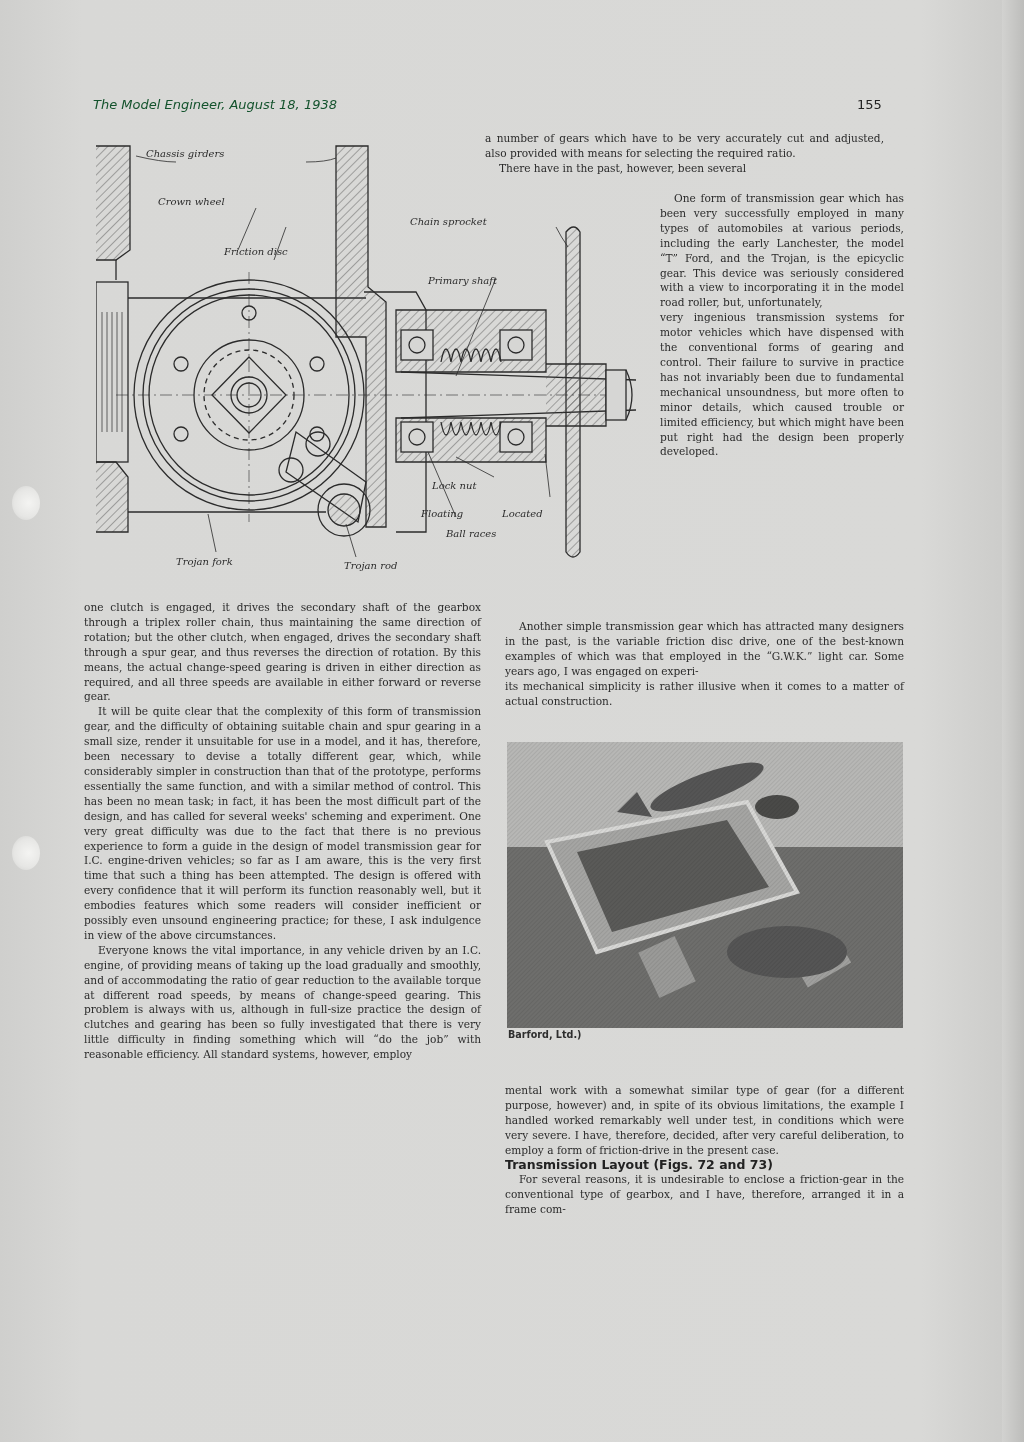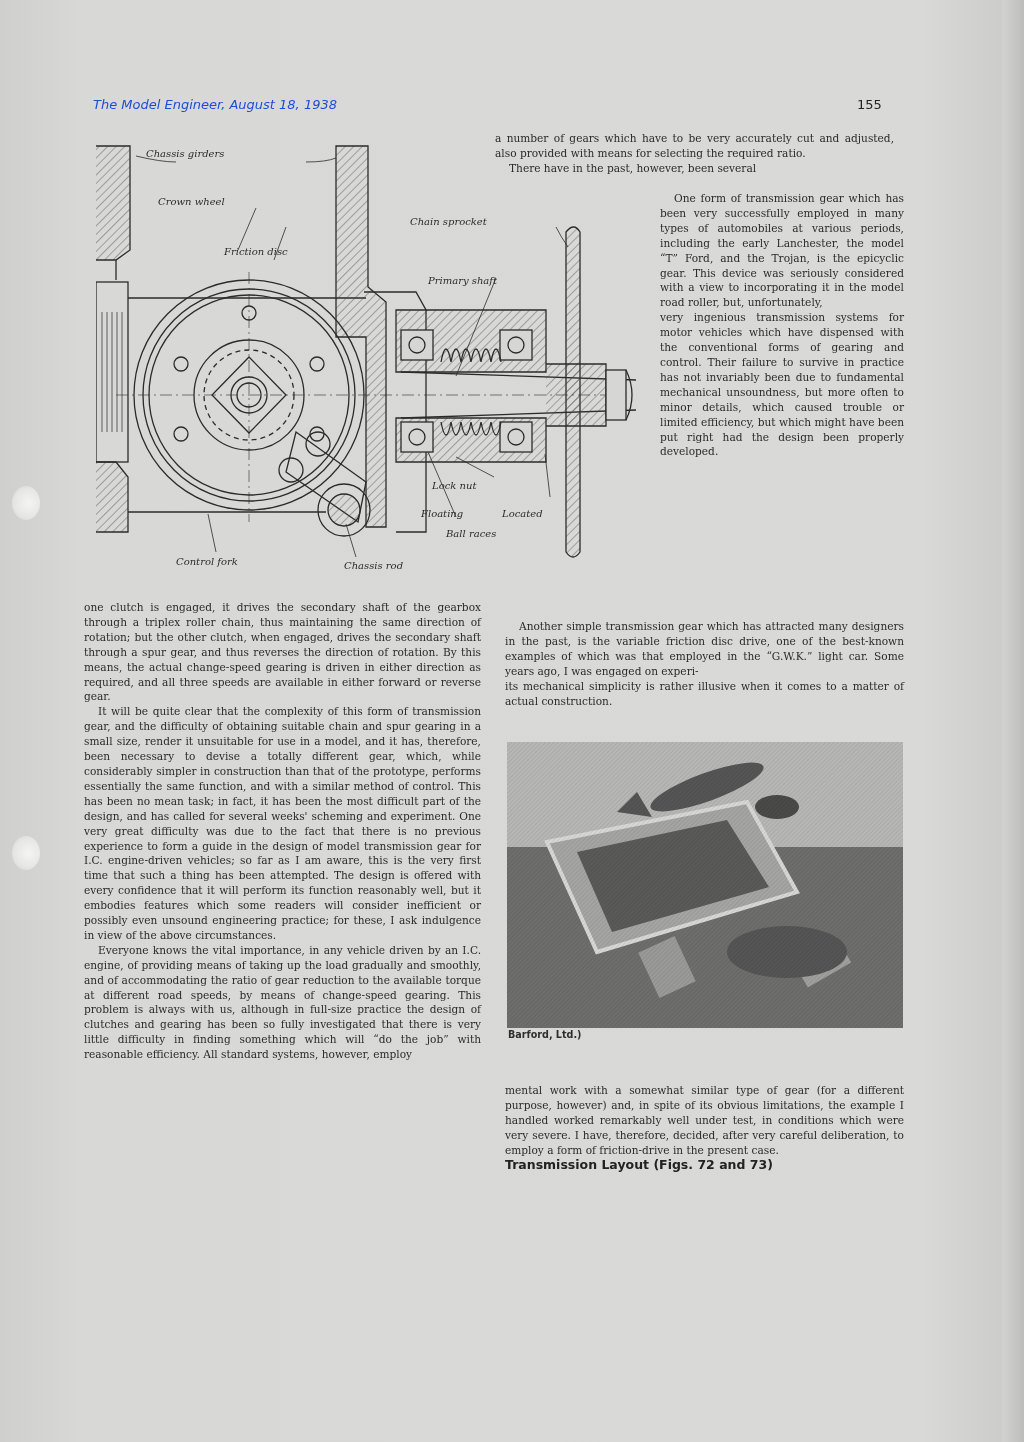--- a/index.html
+++ b/index.html
@@ -11,21 +11,21 @@
   }
   .page-shade {
     position:absolute; left:0; top:0; width:1024px; height:1442px;
     background: linear-gradient(90deg, #cfcfcd 0%, #d8d8d6 8%, #d9d9d7 90%, #c9c9c7 100%);
   }
   .right-edge { position:absolute; right:0; top:0; width:22px; height:1442px;
     background:linear-gradient(90deg,#d2d2d0,#bdbdbb); }
   .punch { position:absolute; width:28px; height:34px; border-radius:50%;
     background:radial-gradient(circle at 60% 50%, #f4f4f2 0%, #e6e6e4 60%, #cfcfcd 100%); }
   .header-left { position:absolute; left:93px; top:97px; font-family:"DejaVu Sans", sans-serif;
-    font-style:italic; font-size:13px; color:#1d4ed8; }
+    font-style:italic; font-size:13px; color:#14532d; }
   .header-right { position:absolute; left:857px; top:97px; font-family:"DejaVu Sans", sans-serif;
     font-size:13px; color:#222;text-align:center; }
   .col { position:absolute; font-size:10.6px; line-height:14.9px; text-align:justify; color:#2b2b2b; }
   .col p { margin:0; text-indent:14px; }
   .col p.noindent { text-indent:0; }
   .wrap-block { position:absolute; font-size:10.6px; line-height:14.9px; text-align:justify; color:#2b2b2b; }
   .wrap-block p { margin:0; }
   .caption { position:absolute; left:508px; top:1029px; width:396px; font-family:"DejaVu Sans", sans-serif;
     font-size:9.6px; font-weight:bold; line-height:12.5px; text-align:justify; color:#2e2e2e; }
   .caption .center { display:block; text-align:left; }
@@ -134,25 +134,25 @@
   </svg>
   <div class="fig-label" style="left:50px;top:16px;">Chassis girders</div>
   <div class="fig-label" style="left:62px;top:64px;">Crown wheel</div>
   <div class="fig-label" style="left:128px;top:114px;">Friction disc</div>
   <div class="fig-label" style="left:314px;top:84px;">Chain sprocket</div>
   <div class="fig-label" style="left:332px;top:143px;">Primary shaft</div>
   <div class="fig-label" style="left:336px;top:348px;">Lock nut</div>
   <div class="fig-label" style="left:308px;top:376px;margin-left:17px;">Floating</div>
   <div class="fig-label" style="left:406px;top:376px;">Located</div>
   <div class="fig-label" style="left:350px;top:396px;">Ball races</div>
-  <div class="fig-label" style="left:80px;top:424px;">Control fork</div>
-  <div class="fig-label" style="left:248px;top:428px;">Chassis rod</div>
+  <div class="fig-label" style="left:80px;top:424px;">Trojan fork</div>
+  <div class="fig-label" style="left:248px;top:428px;">Trojan rod</div>
 </div>
 
-<div class="wrap-block" style="left:495px;top:131px;width:399px;">
+<div class="wrap-block" style="left:485px;top:131px;width:399px;">
   <p>a number of gears which have to be very accurately cut and adjusted, also provided with means for selecting the required ratio.</p>
   <p style="text-indent:14px;">There have in the past, however, been several</p>
 </div>
 
 <div class="wrap-block" style="left:660px;top:191px;width:244px;">
   <p style="text-indent:14px;">One form of transmission gear which has been very successfully employed in many types of automobiles at various periods, including the early Lanchester, the model “T” Ford, and the Trojan, is the epicyclic gear. This device was seriously considered with a view to incorporating it in the model road roller, but, unfortunately,</p>
   <p>very ingenious transmission systems for motor vehicles which have dispensed with the conventional forms of gearing and control. Their failure to survive in practice has not invariably been due to fundamental mechanical unsoundness, but more often to minor details, which caused trouble or limited efficiency, but which might have been put right had the design been properly developed.</p>
 </div>
 <div class="wrap-block" style="left:505px;top:619px;width:399px;">
   <p style="text-indent:14px;">Another simple transmission gear which has attracted many designers in the past, is the variable friction disc drive, one of the best-known examples of which was that employed in the “G.W.K.” light car. Some years ago, I was engaged on experi-</p>
@@ -180,19 +180,20 @@
   </svg>
 </div>
 
 <div class="caption">
   <span class="center">Barford, Ltd.)</span>
 </div>
 
 <div class="col" style="left:505px;top:1083px;width:399px;">
   <p class="noindent">mental work with a somewhat similar type of gear (for a different purpose, however) and, in spite of its obvious limitations, the example I handled worked remarkably well under test, in conditions which were very severe. I have, therefore, decided, after very careful deliberation, to employ a form of friction-drive in the present case.</p>
   <p class="subhead">Transmission Layout    (Figs. 72 and 73)</p>
+  <p>For several reasons, it is undesirable to enclose a friction-gear in the conventional type of gearbox, and I have, therefore, arranged it in a frame com-</p>
 </div>
 
 <div class="col" style="left:84px;top:600px;width:397px;">
   <p class="noindent">one clutch is engaged, it drives the secondary shaft of the gearbox through a triplex roller chain, thus maintaining the same direction of rotation; but the other clutch, when engaged, drives the secondary shaft through a spur gear, and thus reverses the direction of rotation. By this means, the actual change-speed gearing is driven in either direction as required, and all three speeds are available in either forward or reverse gear.</p>
   <p>It will be quite clear that the complexity of this form of transmission gear, and the difficulty of obtaining suitable chain and spur gearing in a small size, render it unsuitable for use in a model, and it has, therefore, been necessary to devise a totally different gear, which, while considerably simpler in construction than that of the prototype, performs essentially the same function, and with a similar method of control. This has been no mean task; in fact, it has been the most difficult part of the design, and has called for several weeks' scheming and experiment. One very great difficulty was due to the fact that there is no previous experience to form a guide in the design of model transmission gear for I.C. engine-driven vehicles; so far as I am aware, this is the very first time that such a thing has been attempted. The design is offered with every confidence that it will perform its function reasonably well, but it embodies features which some readers will consider inefficient or possibly even unsound engineering practice; for these, I ask indulgence in view of the above circumstances.</p>
   <p>Everyone knows the vital importance, in any vehicle driven by an I.C. engine, of providing means of taking up the load gradually and smoothly, and of accommodating the ratio of gear reduction to the available torque at different road speeds, by means of change-speed gearing. This problem is always with us, although in full-size practice the design of clutches and gearing has been so fully investigated that there is very little difficulty in finding something which will “do the job” with reasonable efficiency. All standard systems, however, employ</p>
 </div>
 
 </body></html>

